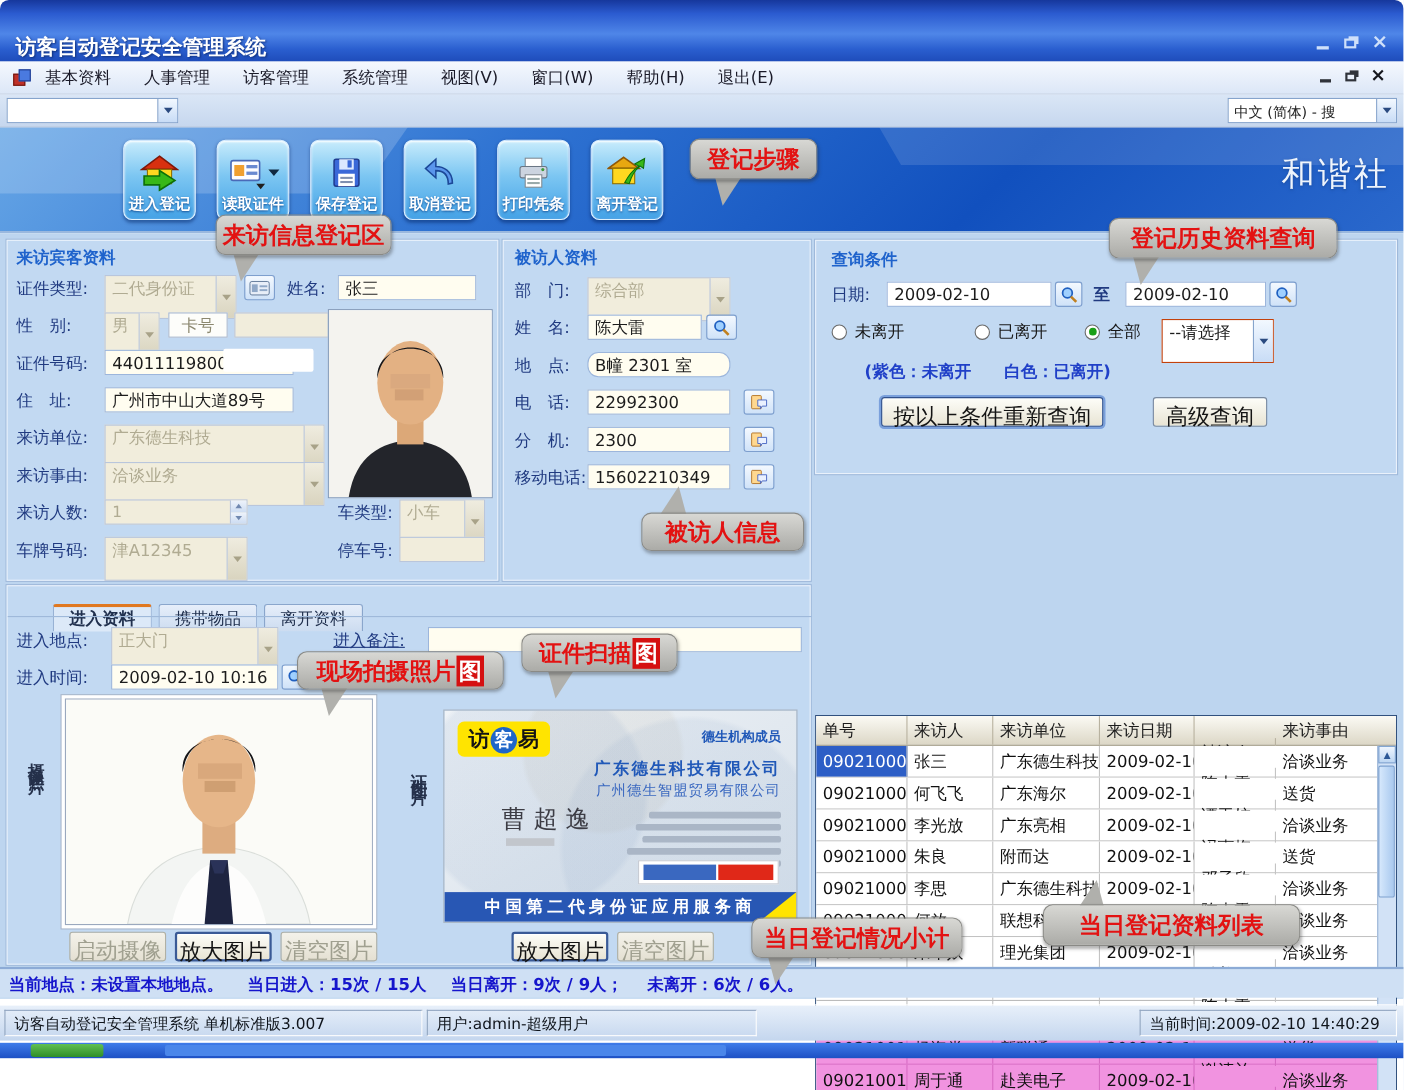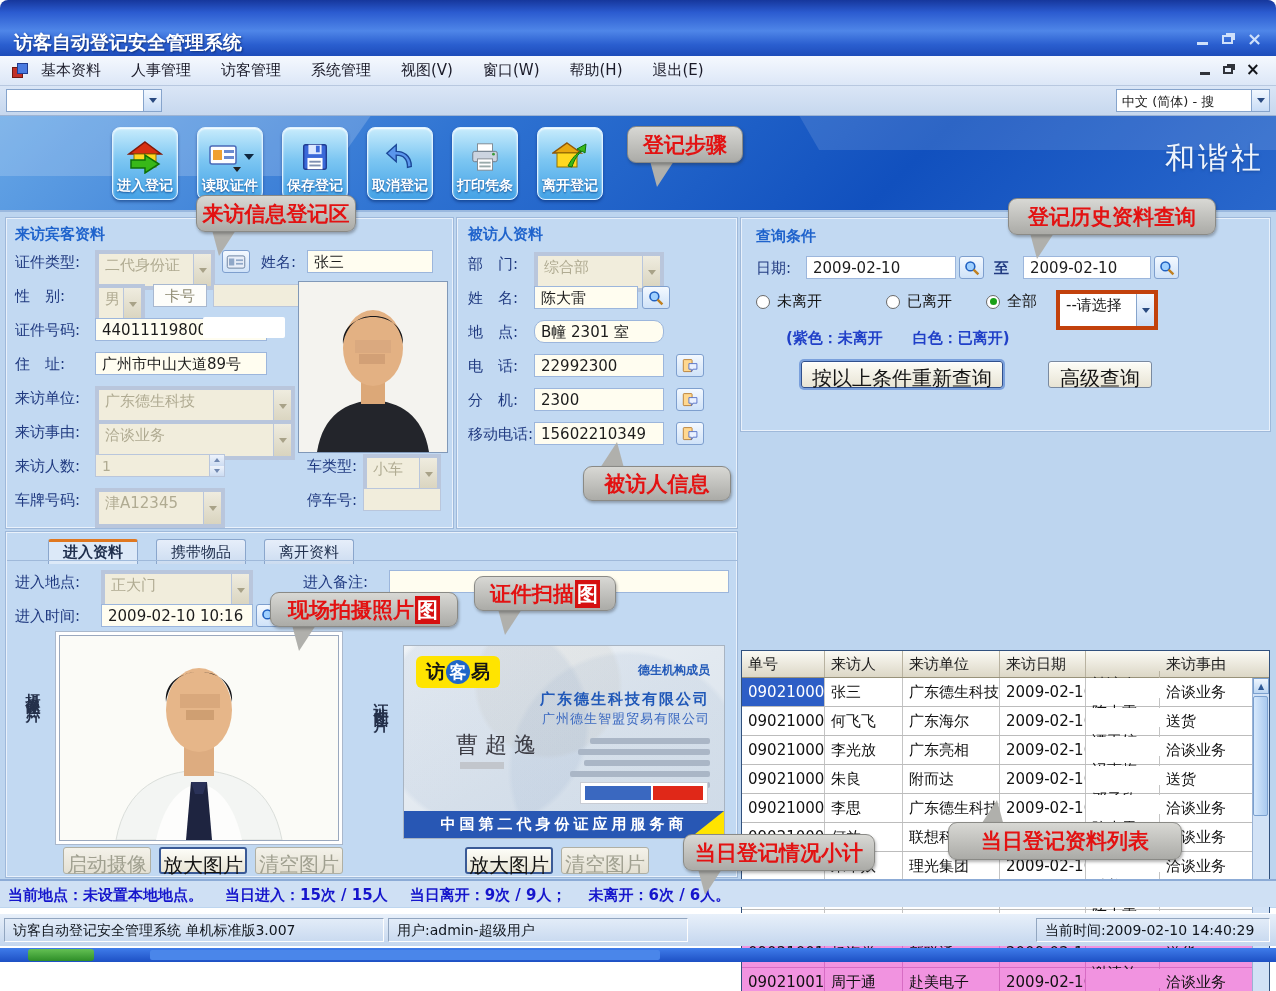--- a/index.html
+++ b/index.html
@@ -62,21 +62,21 @@
   .brand { position:absolute; right:12px; top:22px; color:#eef4fc; font-size:30px; letter-spacing:3px;
     text-shadow:0 1px 3px #1a4a9a; }
 
   
   .main { position:absolute; left:0; top:212px; width:1276px; height:696px; background:#bdd5ef; }
   .panel { position:absolute; background:#c2d9f2; border:1px solid #e9f1fb; box-shadow:0 0 0 1px #9fb9da; }
   .sect-title { position:absolute; font-size:15px; font-weight:bold; color:#1f63cc; }
   .lbl { position:absolute; font-size:15px; color:#203a80; white-space:nowrap; }
   .inp { position:absolute; height:23px; background:#fffdf0; border:1px solid #9cb6dc; font-size:15px;
     color:#1c1c1c; padding:2px 6px; white-space:nowrap; overflow:hidden; }
-  .combo { position:absolute; height:40px; border:4px solid #c2410c; background:#fffdf0; display:flex; }
+  .combo { position:absolute; height:40px; border:1px solid #c2410c; background:#fffdf0; display:flex; }
   .combo .cval { flex:1; font-size:15px; padding:2px 6px; color:#1c1c1c; white-space:nowrap; overflow:hidden; }
   .combo.dis { background:#f1eddc; border-color:#b9c6dc; }
   .combo.dis .cval { color:#b0ab92; }
   .combo.dis .drop-btn { background:linear-gradient(180deg,#efecdf,#d9d4bf); border-left-color:#b9c6dc; }
   .combo.dis .drop-btn i { border-top-color:#a8a288; }
   .inp.dis { background:#f1eddc; border-color:#b9c6dc; color:#b0ab92; }
   .iconbtn { position:absolute; height:23px; background:linear-gradient(180deg,#f4f9ff,#cfe2f8); border:1px solid #7e9fce;
     border-radius:3px; display:flex; align-items:center; justify-content:center; cursor:pointer; }
   .spin { position:absolute; height:23px; border:1px solid #b9c6dc; background:#f1eddc; }
   .spin .sv { font-size:14px; color:#b0ab92; padding:3px 6px; }
@@ -121,21 +121,21 @@
   .th:nth-child(3),.tc:nth-child(3){width:97px;}
   .th:nth-child(4),.tc:nth-child(4){width:86px;}
   .th:nth-child(5),.tc:nth-child(5){width:74px;margin-top:20px;}
   .th:nth-child(6),.tc:nth-child(6){flex:1; border-right:none;}
   .vscroll { position:absolute; right:0; top:27px; bottom:17px; width:17px; background:#d2e2f6; border-left:1px solid #9ab2d4; }
   .sbtn { position:absolute; width:16px; height:16px; background:linear-gradient(180deg,#eef5fe,#bdd6f2);
     border:1px solid #7ba0cf; color:#2d5896; font-size:8px; display:flex; align-items:center; justify-content:center; }
   .vthumb { position:absolute; left:0; width:15px; top:18px; height:120px; background:linear-gradient(90deg,#d6e8fc,#a9c9ef); border:1px solid #7ba0cf; border-radius:2px; }
 
   
-  .tabbar { position:absolute; left:4px; top:6px; display:flex; gap:18px;padding-left:37px; }
+  .tabbar { position:absolute; left:4px; top:16px; display:flex; gap:6px;padding-left:37px; }
   .tab { height:25px; padding:3px 14px 0; font-size:15px; color:#20304e; background:linear-gradient(180deg,#e6eefa,#ccdcf0);
     border:1px solid #8aa6cc; border-bottom:none; border-radius:3px 3px 0 0; cursor:pointer; }
   .tab.active { background:#dce9f8; border-top:3px solid #e07820; padding-top:1px; font-weight:bold; }
 
   
   .callout { position:absolute; z-index:60; background:linear-gradient(180deg,#d8d8d4,#ababa7);
     border:1px solid #8a8a86; border-radius:9px; color:#e31212; font-size:21px; font-weight:bold;
     display:flex; align-items:center; justify-content:center; white-space:nowrap; box-shadow:1px 2px 3px rgba(40,40,40,.35); }
   .callout .hl { background:#d51010; color:#fff; padding:0 2px; margin-left:1px; }
   .tail { position:absolute; z-index:59; width:0; height:0; }
@@ -605,21 +605,21 @@
           <div class="tab">离开资料</div>
         </div>
       <div class="divline" style="left:0;top:27px;width:731px;height:1px;"></div>
       <div class="lbl" style="left:8px;top:40px;">进入地点:</div>
       <div class="combo dis" style="left:94px;top:37px;width:152px;">
         <div class="cval">正大门</div>
         <div class="drop-btn">
             <i></i>
           </div>
       </div>
-      <div class="lbl" style="left:296px;top:40px;">进入备注:</div>
+      <div class="lbl" style="left:296px;top:40px;text-decoration:underline;">进入备注:</div>
       <div class="inp" style="left:382px;top:37px;width:340px;"></div>
       <div class="lbl" style="left:8px;top:74px;">进入时间:</div>
       <div class="inp" style="left:94px;top:71px;width:152px;">2009-02-10 10:16</div>
       <div class="iconbtn" style="left:249px;top:71px;width:25px;">
         <svg width="16" height="16" viewBox="0 0 20 20">
             <circle cx="8" cy="8" r="5.5" fill="#9fd0ff" stroke="#2060c0" stroke-width="2"></circle>
             <line x1="12" y1="12" x2="18" y2="18" stroke="#c08020" stroke-width="3"></line>
           </svg>
       </div>
 

